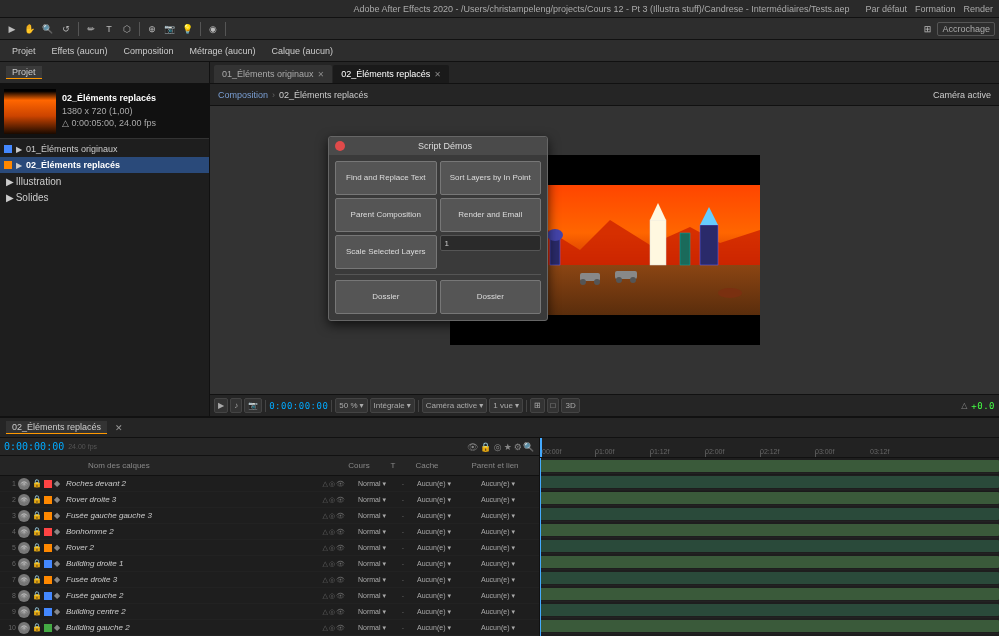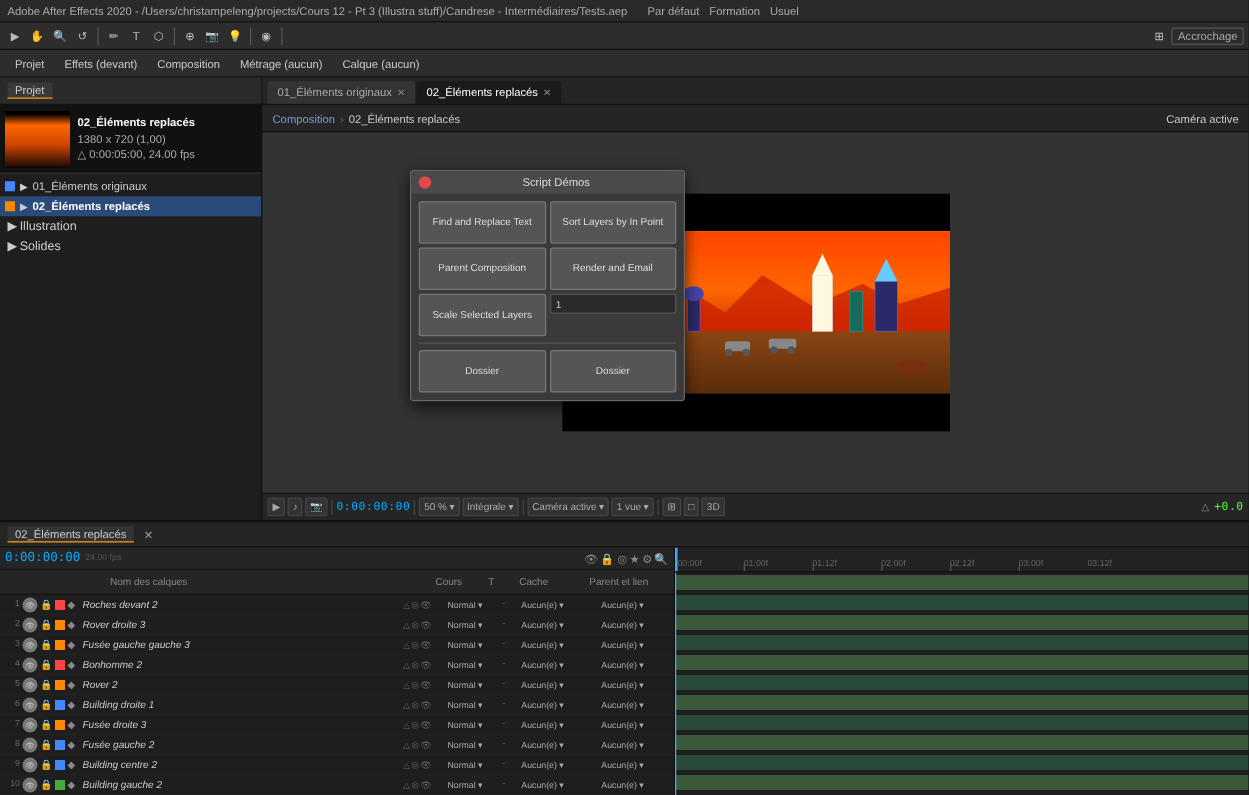--- a/index.html
+++ b/index.html
@@ -13,21 +13,21 @@
       overflow: hidden;
       user-select: none;
     }
 
     
     #title-bar {
       height: 18px;
       background: #2a2a2a;
       display: flex;
       align-items: center;
-      justify-content: flex-start;
+      justify-content: flex-end;
       padding: 0 6px;
       border-bottom: 1px solid #111;
     }
     #title-bar .title-text {
       font-size: 9px;
       color: #aaa;
     }
     #title-bar .title-right {
       display: flex;
       gap: 8px;
@@ -630,21 +630,21 @@
     }
   </style>
 </head>
 <body>
 
 <div id="title-bar">
   <span class="title-text">Adobe After Effects 2020 - /Users/christampeleng/projects/Cours 12 - Pt 3 (Illustra stuff)/Candrese - Intermédiaires/Tests.aep</span>
   <div class="title-right">
     <span>Par défaut</span>
     <span>Formation</span>
-    <span>Usuel</span>
+    <span>Render</span>
   </div>
 </div>
 
 <div id="top-toolbar">
   <div class="toolbar-icon">▶</div>
   <div class="toolbar-icon">✋</div>
   <div class="toolbar-icon">🔍</div>
   <div class="toolbar-icon">↺</div>
   <div class="toolbar-sep"></div>
   <div class="toolbar-icon">✏</div>
@@ -657,21 +657,21 @@
   <div class="toolbar-sep"></div>
   <div class="toolbar-icon">◉</div>
   <div class="toolbar-sep"></div>
   <span style="flex:1"></span>
   <div class="toolbar-icon">⊞</div>
   <div class="toolbar-label">Accrochage</div>
 </div>
 
 <div id="menu-bar">
   <span class="menu-item">Projet</span>
-  <span class="menu-item">Effets (devant)</span>
+  <span class="menu-item">Effets (aucun)</span>
   <span class="menu-item">Composition</span>
   <span class="menu-item">Métrage (aucun)</span>
   <span class="menu-item">Calque (aucun)</span>
 </div>
 
 <div id="main-layout">
 
   <div id="left-panel">
     <div id="project-header">
       <span class="panel-tab active">Projet</span>

